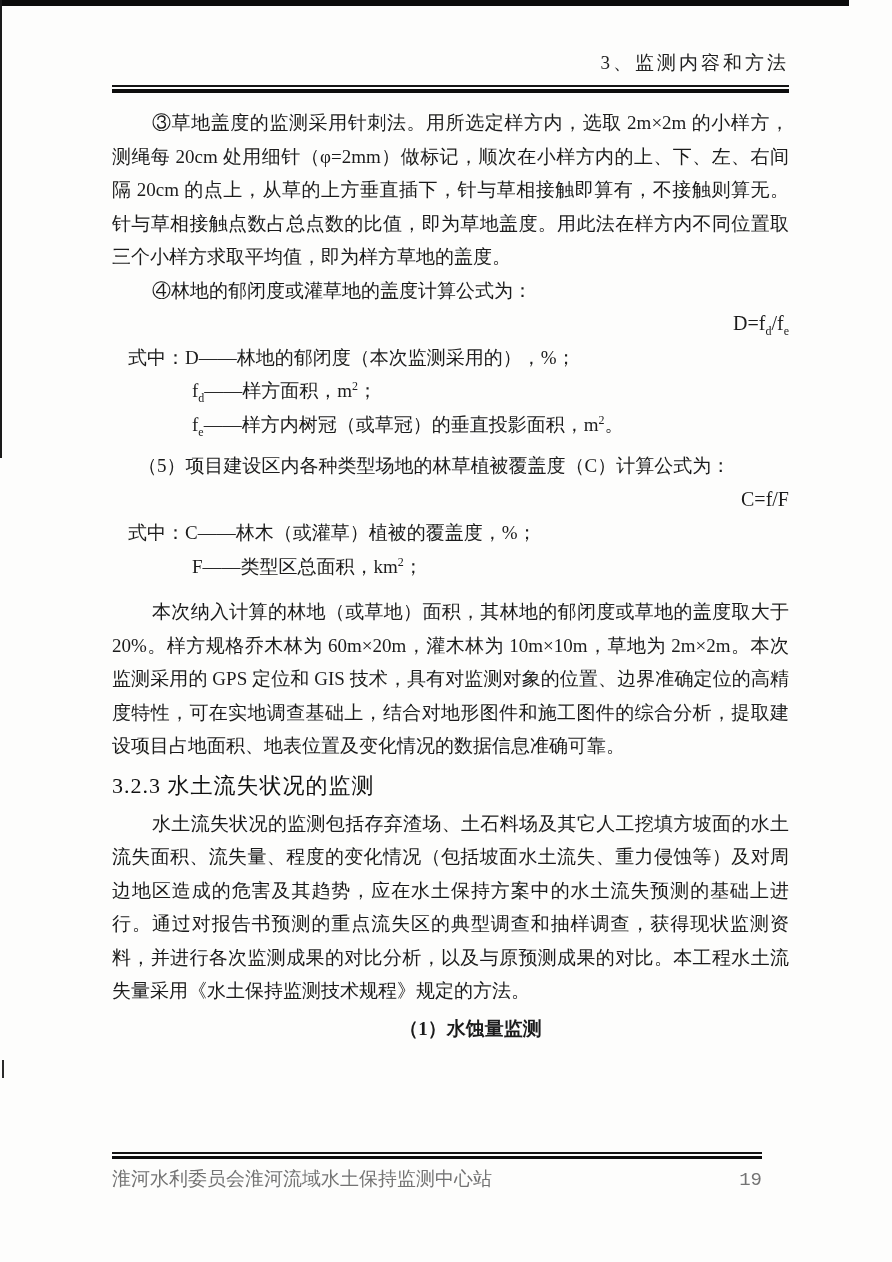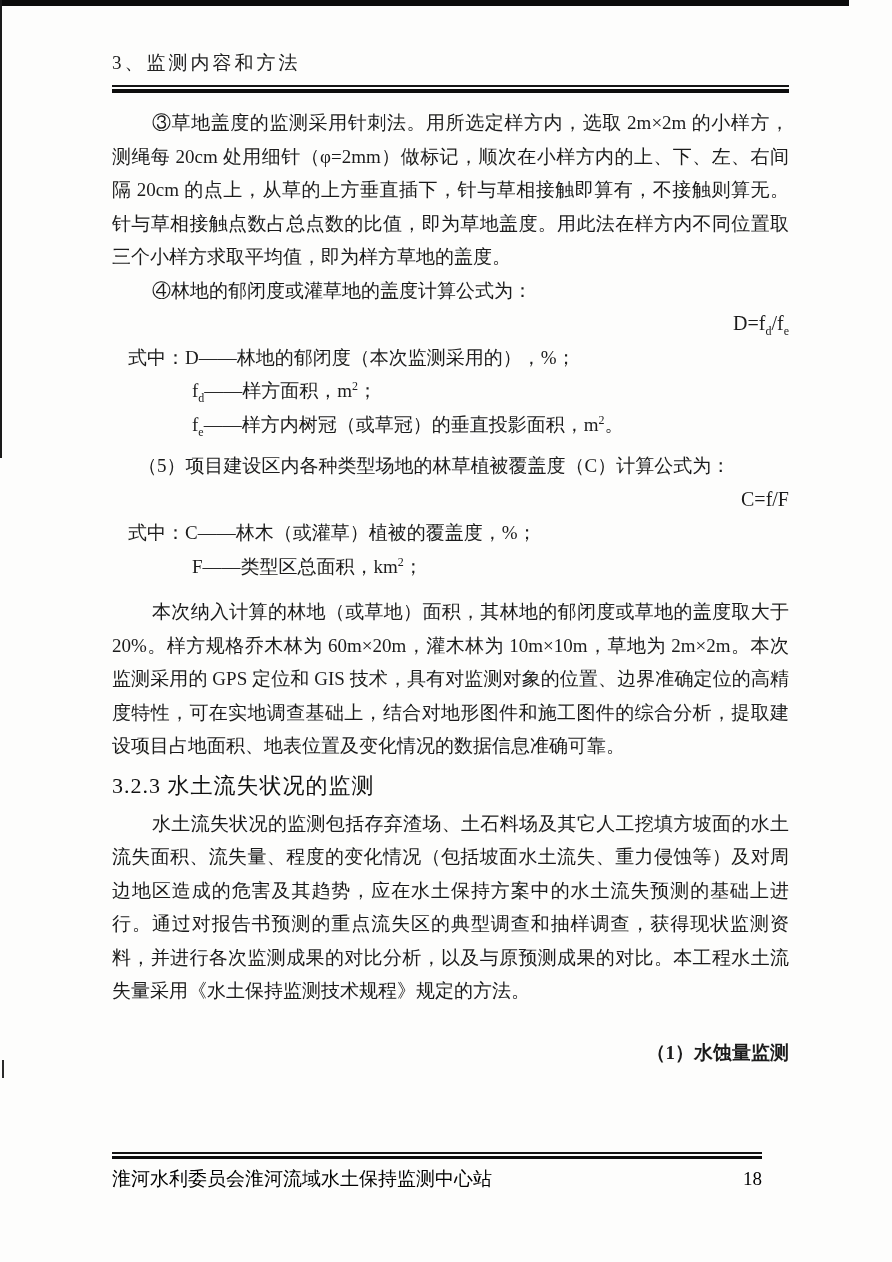--- a/index.html
+++ b/index.html
@@ -9,50 +9,50 @@
     font-family:"Liberation Serif","DejaVu Serif",serif;
   }
   
   .artifact-top  { position:absolute; top:0; left:0; width:849px; height:6px; background:#0b0b0b; }
   .artifact-left { position:absolute; top:0; left:0; width:2px; height:458px; background:#1a1a1a; }
   .artifact-left2{ position:absolute; top:1060px; left:2px; width:2px; height:18px; background:#2a2a2a; }
 
   .content { position:absolute; left:112px; top:50px; width:677px; }
 
   .header-title {
-    text-align:left; font-size:19px; line-height:26px; letter-spacing:3px; color:#222;
+    text-align:right; font-size:19px; line-height:26px; letter-spacing:3px; color:#222;
   }
   .header-rule {
     margin-top:9px; height:2px;
     border-top:2px solid #141414; border-bottom:4px solid #0d0d0d;
   }
 
   .doc-body { margin-top:13px; font-size:19px; line-height:33.5px; }
   .para { margin:0; text-align:justify; }
   .para.body { text-indent:40px; }
   .para.numbered { text-indent:26px; margin-top:8px; }
   .para.formula { text-align:right; font-size:20px; text-indent:0; }
   .para.def1 { padding-left:16px; text-align:left; }
   .para.def2 { padding-left:80px; text-align:left; }
   .para.p-gap { margin-top:12px; }
   h2.para.heading {
     font-size:22px; font-weight:normal; letter-spacing:1px; color:#111;
     margin:8px 0 6px 0; line-height:30px; text-align:left;
   }
-  .para.subheading { font-weight:bold; text-indent:40px; margin-top:28px; text-align:right; }
+  .para.subheading { font-weight:bold; text-indent:40px; margin-top:4px; text-align:center; }
   sub { font-size:12px; line-height:0; }
   sup { font-size:12px; line-height:0; }
 
   .footer { position:absolute; left:112px; top:1152px; width:650px; }
   .footer-rule {
     height:2px; border-top:2px solid #141414; border-bottom:3px solid #0d0d0d;
   }
   .footer-row {
     display:flex; justify-content:space-between; align-items:baseline;
-    margin-top:7px; font-size:19px; color:#000000;
+    margin-top:7px; font-size:19px; color:#737373;font-family:Liberation Mono, monospace;
   }
 </style>
 </head>
 <body>
 
 <div class="page">
   <div class="artifact-top"></div>
   <div class="artifact-left"></div>
   <div class="artifact-left2"></div>
 
@@ -74,16 +74,16 @@
         <h2 class="para heading"><span>3.2.3 水土流失状况的监测</span></h2>
         <div class="para body"><span>水土流失状况的监测包括存弃渣场、土石料场及其它人工挖填方坡面的水土流失面积、流失量、程度的变化情况（包括坡面水土流失、重力侵蚀等）及对周边地区造成的危害及其趋势，应在水土保持方案中的水土流失预测的基础上进行。通过对报告书预测的重点流失区的典型调查和抽样调查，获得现状监测资料，并进行各次监测成果的对比分析，以及与原预测成果的对比。本工程水土流失量采用《水土保持监测技术规程》规定的方法。</span></div>
         <div class="para subheading"><span>（1）水蚀量监测</span></div>
       </div>
   </div>
 
   <div class="footer">
     <div class="footer-rule"></div>
     <div class="footer-row">
       <span>淮河水利委员会淮河流域水土保持监测中心站</span>
-      <span>18</span>
+      <span>19</span>
     </div>
   </div>
 </div>
 
 </body></html>

